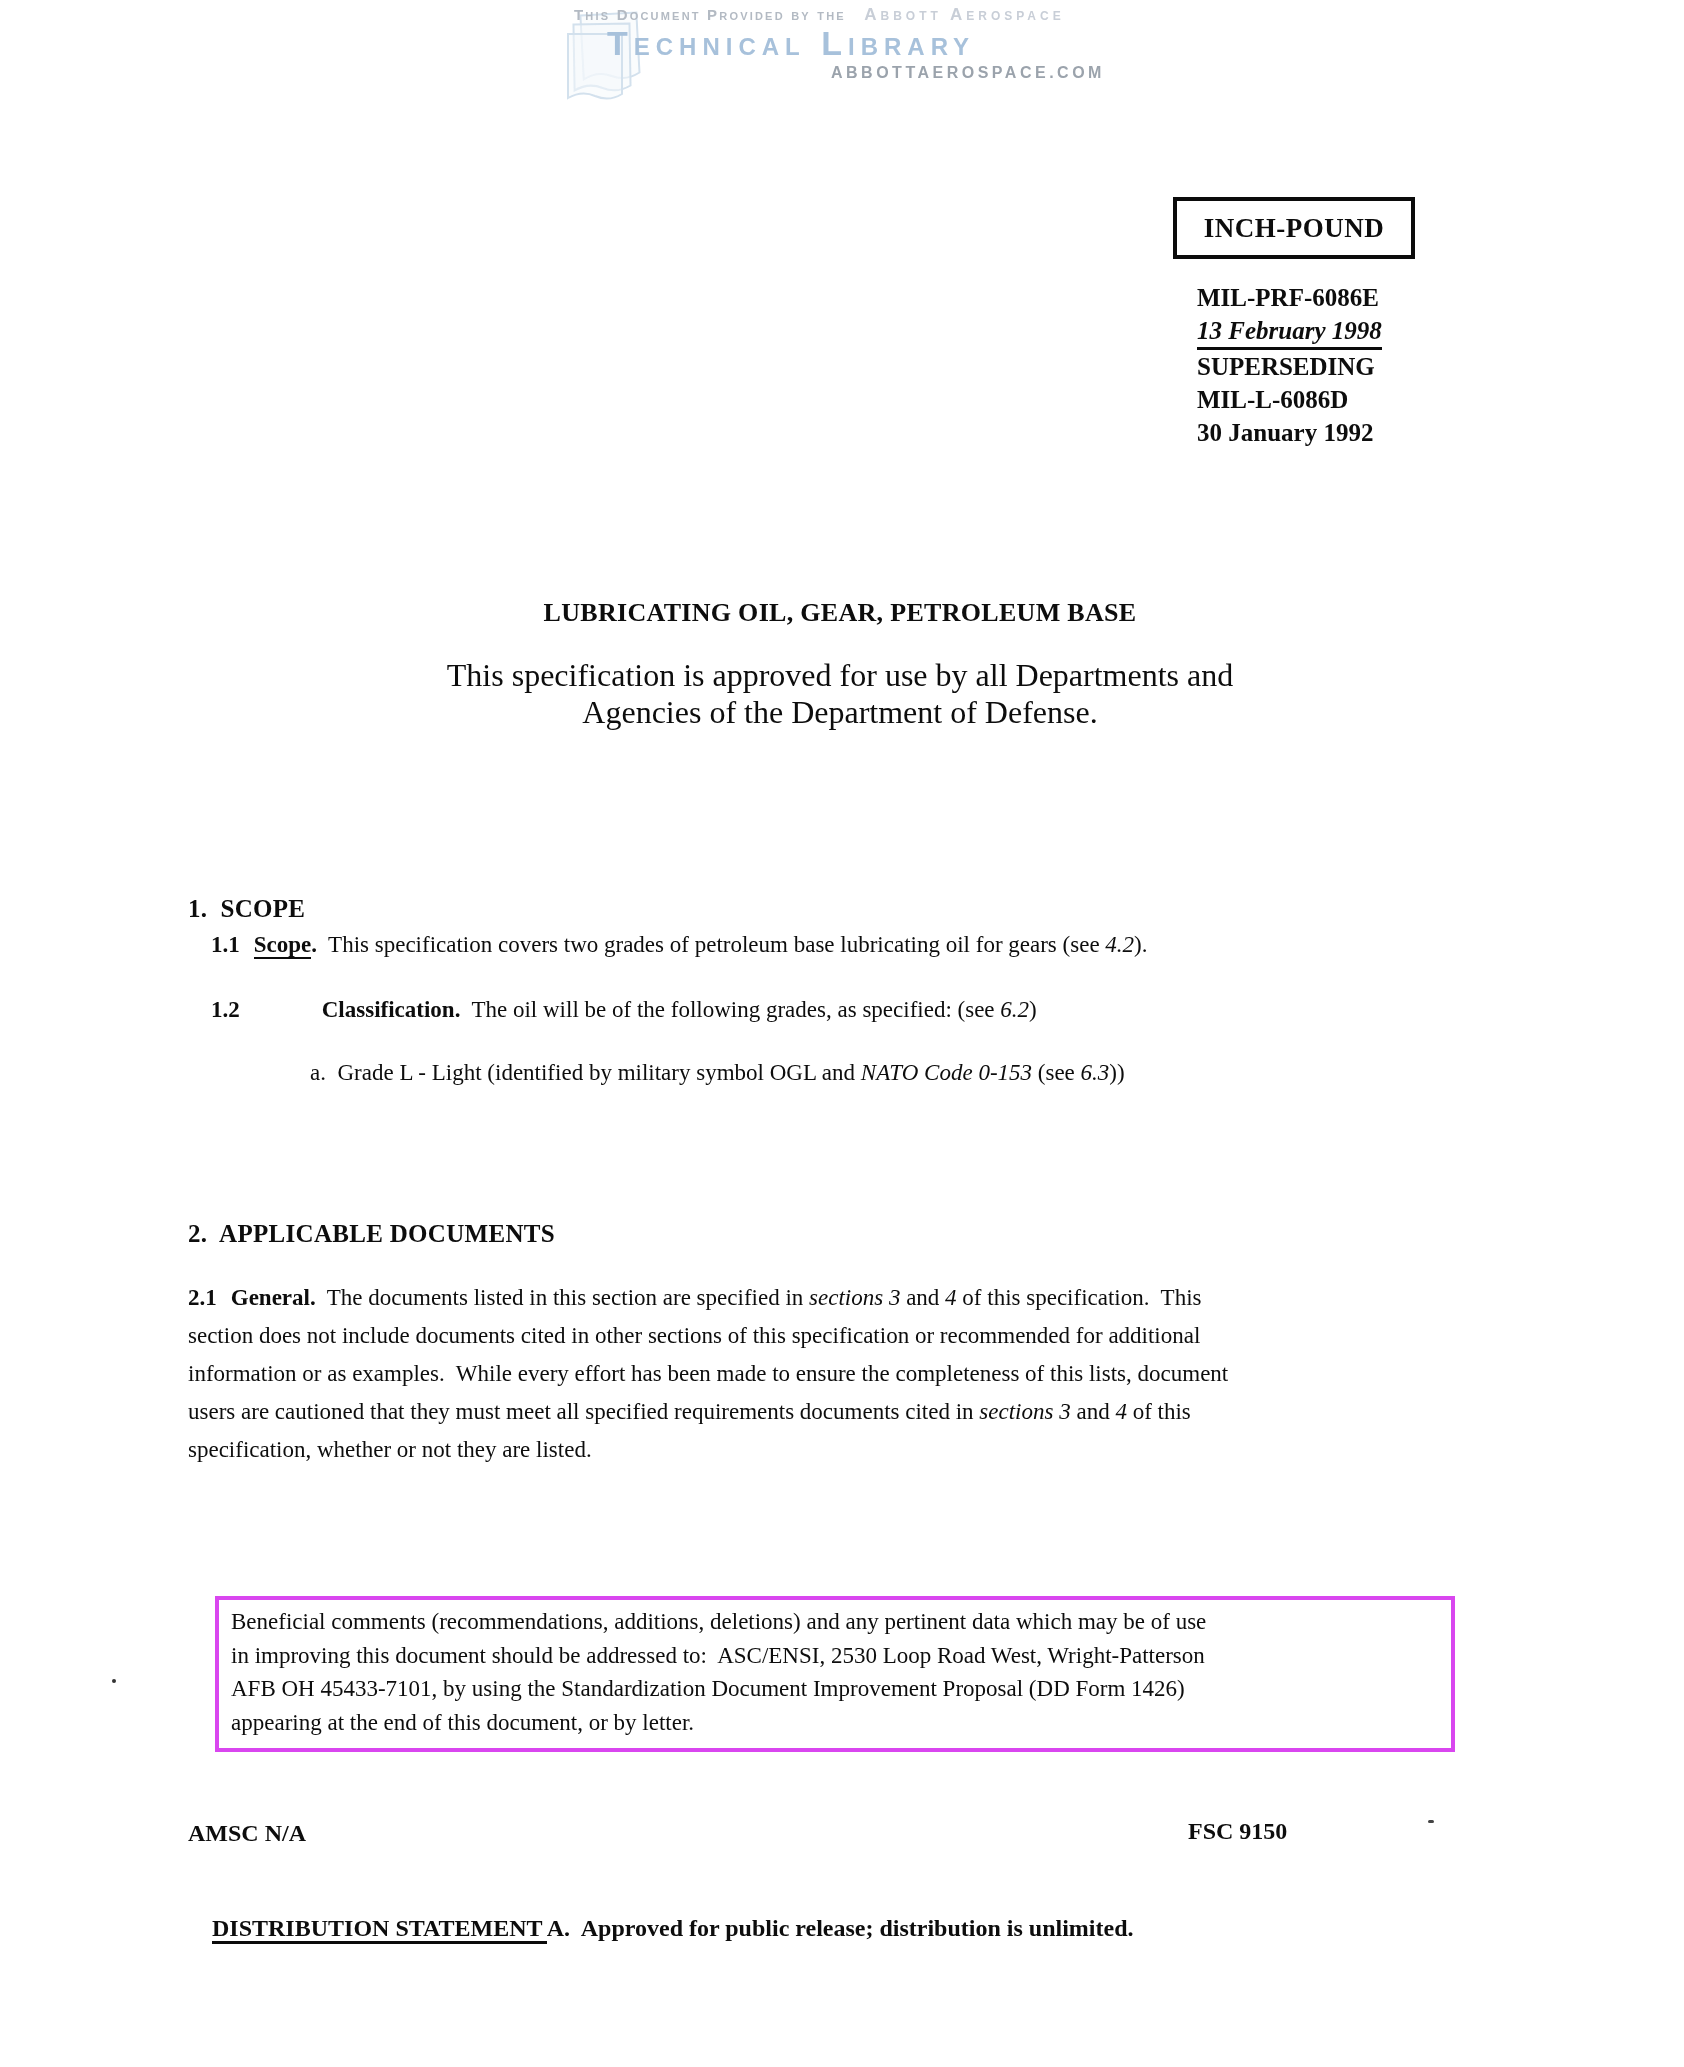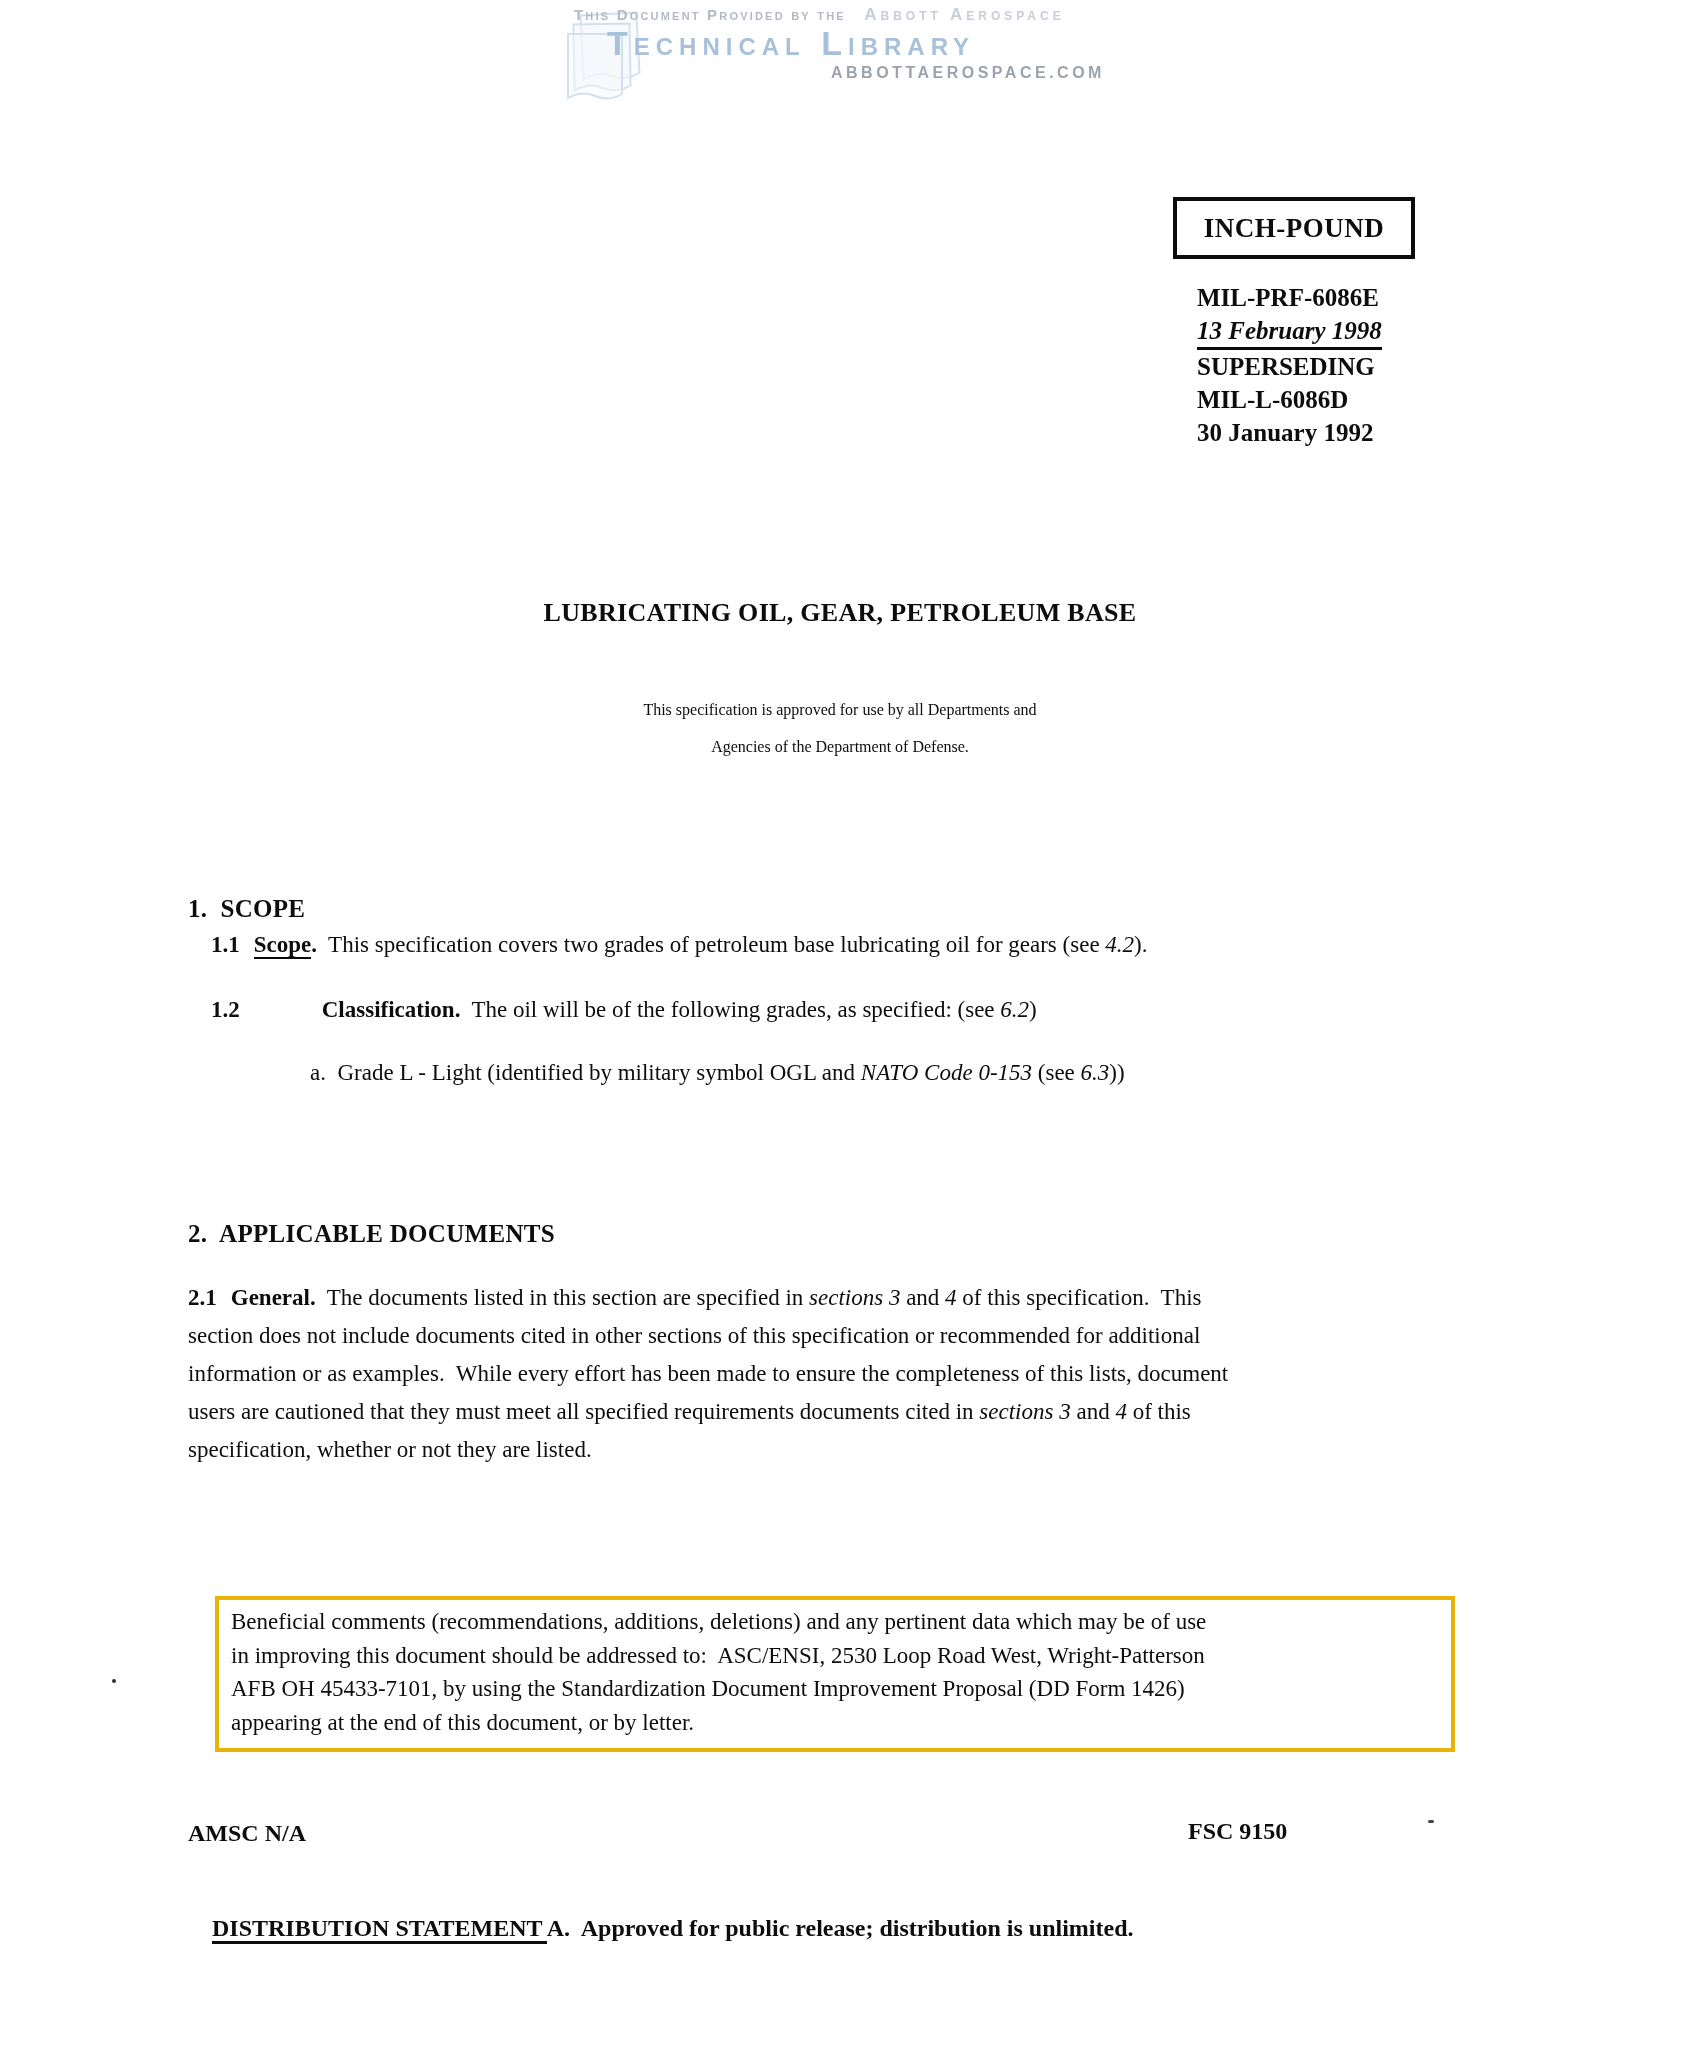--- a/index.html
+++ b/index.html
@@ -25,35 +25,35 @@
   
   .unit-box{position:absolute;left:1173px;top:197px;width:234px;height:54px;
             border:4px solid #0b0b0b;display:flex;align-items:center;justify-content:center;}
   .unit-box span{font-size:27px;font-weight:bold;letter-spacing:.5px;}
   .idblock{position:absolute;left:1197px;top:281px;font-size:25px;font-weight:bold;line-height:33px;white-space:nowrap;}
   .id-date{font-style:italic;display:inline-block;border-bottom:3px solid #0b0b0b;padding-bottom:0px;}
   
   .titles{position:absolute;left:190px;width:1300px;text-align:center;}
   .t1{top:537px;font-size:26px;font-weight:bold;letter-spacing:.3px;}
   .t2{top:598px;font-size:26px;font-weight:bold;letter-spacing:.3px;}
-  .approval{top:691px;font-size:16px;line-height:37px;}
+  .approval{top:657px;font-size:32px;line-height:37px;}
   
   .row{position:absolute;left:188px;font-size:23px;white-space:pre-wrap;}
   .h-sec{font-weight:bold;font-size:25px;letter-spacing:.3px;}
   .num{font-weight:bold;}
   .lbl{font-weight:bold;}
   .lbl-u{font-weight:bold;border-bottom:2.5px solid #0b0b0b;}
   .it{font-style:italic;}
   .gap-wide{display:inline-block;margin-right:82px;}
   .gap-sm{display:inline-block;margin-right:14px;}
   .para{position:absolute;left:188px;font-size:23px;line-height:38px;}
   .para div{white-space:pre-wrap;}
   
   .cbox{position:absolute;left:215px;top:1596px;width:1240px;box-sizing:border-box;
-        border:4px solid #eab308;padding:5px 10px 9px 12px;}
+        border:4px solid #d946ef;padding:5px 10px 9px 12px;}
   .cbox div{font-size:23px;line-height:33.5px;white-space:pre-wrap;}
   
   .amsc{position:absolute;left:188px;top:1820px;font-size:24px;font-weight:bold;}
   .fsc{position:absolute;left:1188px;top:1818px;font-size:24px;font-weight:bold;}
   .dist{position:absolute;left:188px;top:1888px;font-size:24px;font-weight:bold;white-space:pre-wrap;}
   .dist-u{border-bottom:3px solid #0b0b0b;}
   
   .speck1{position:absolute;left:112px;top:1679px;width:4px;height:4px;background:#333;border-radius:50%;}
   .speck2{position:absolute;left:1428px;top:1820px;width:6px;height:3px;background:#444;border-radius:2px;}
 </style>

